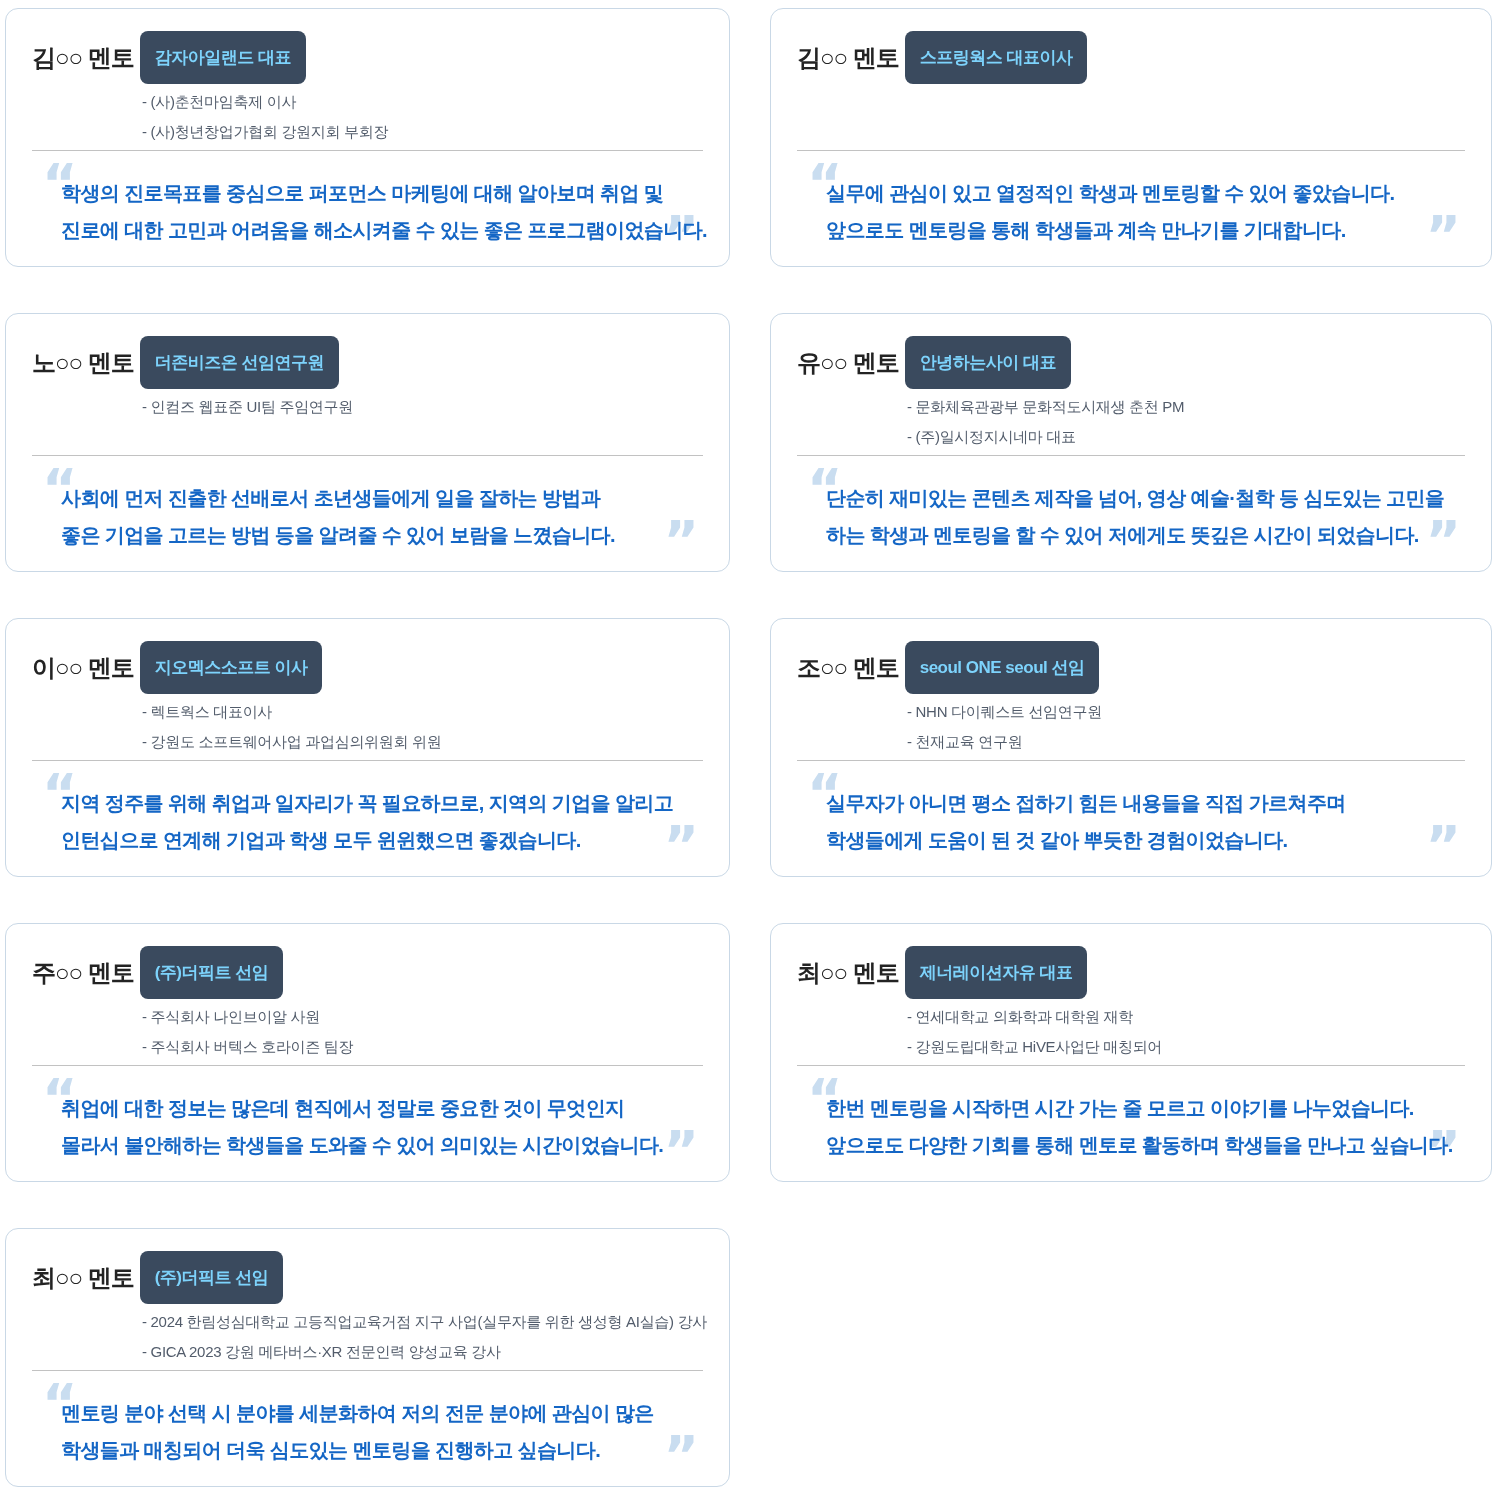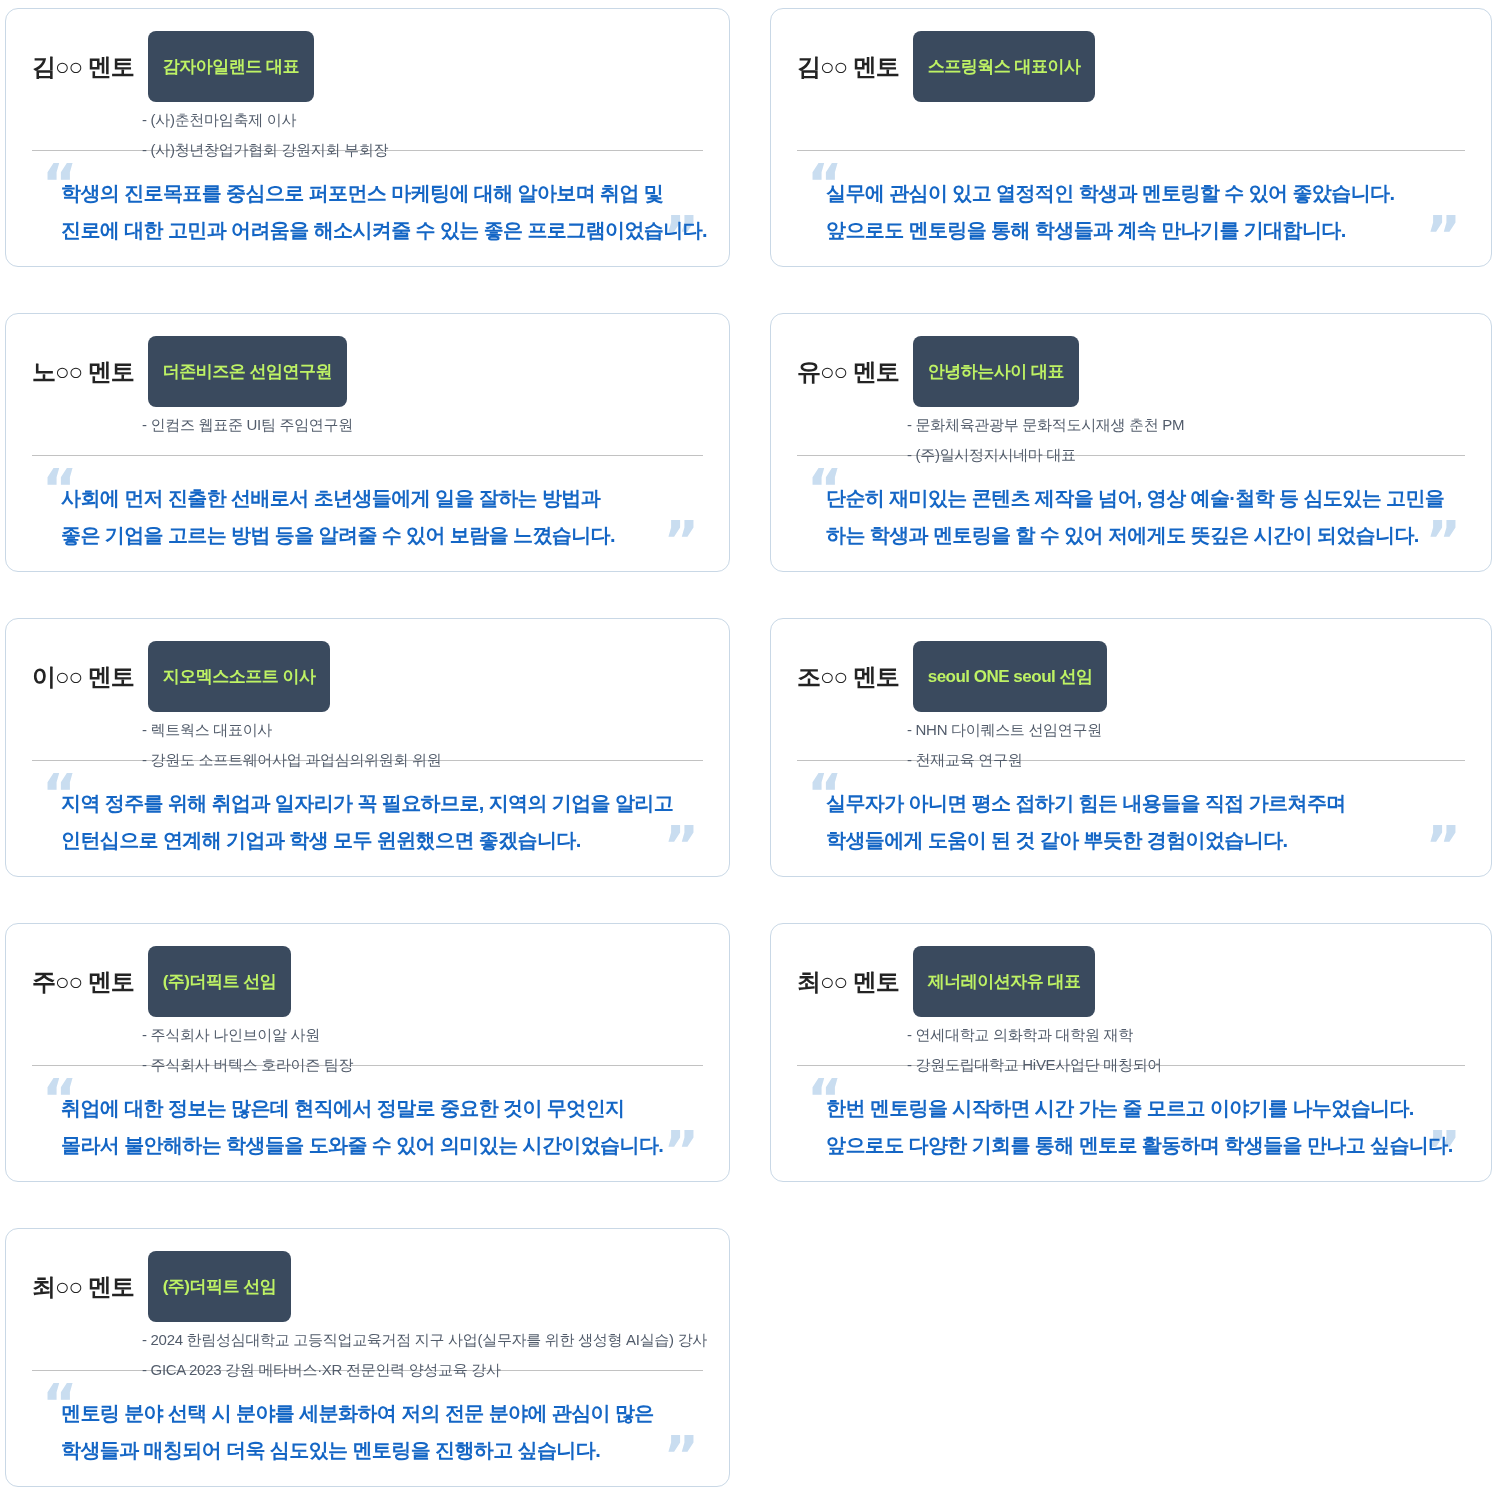--- a/index.html
+++ b/index.html
@@ -22,38 +22,38 @@
     background: #ffffff;
     border: 1px solid #c9d8e6;
     border-radius: 13px;
     padding: 20px 26px 0 26px;
     overflow: hidden;
   }
   .card-top { height: 121px; }
   .card-header {
     display: flex;
     align-items: center;
-    gap: 14px;
+    gap: 6px;
     padding-top: 2px;
   }
   .mentor-name {
     font-size: 24px;
     font-weight: bold;
     color: #232323;
     letter-spacing: -1px;
     white-space: nowrap;
     line-height: 34px;
   }
   .badge {
     background: #3a4a5e;
-    color: #bef264;
+    color: #7dd3fc;
     font-size: 17px;
     font-weight: bold;
     letter-spacing: -0.5px;
-    padding: 25px 15px;
+    padding: 16px 15px;
     border-radius: 8px;
     white-space: nowrap;
     line-height: 21px;
   }
   .credentials { margin: 3px 0 0 110px; }
   .credential {
     font-size: 15px;
     color: #525c6b;
     letter-spacing: -0.3px;
     line-height: 30px;

